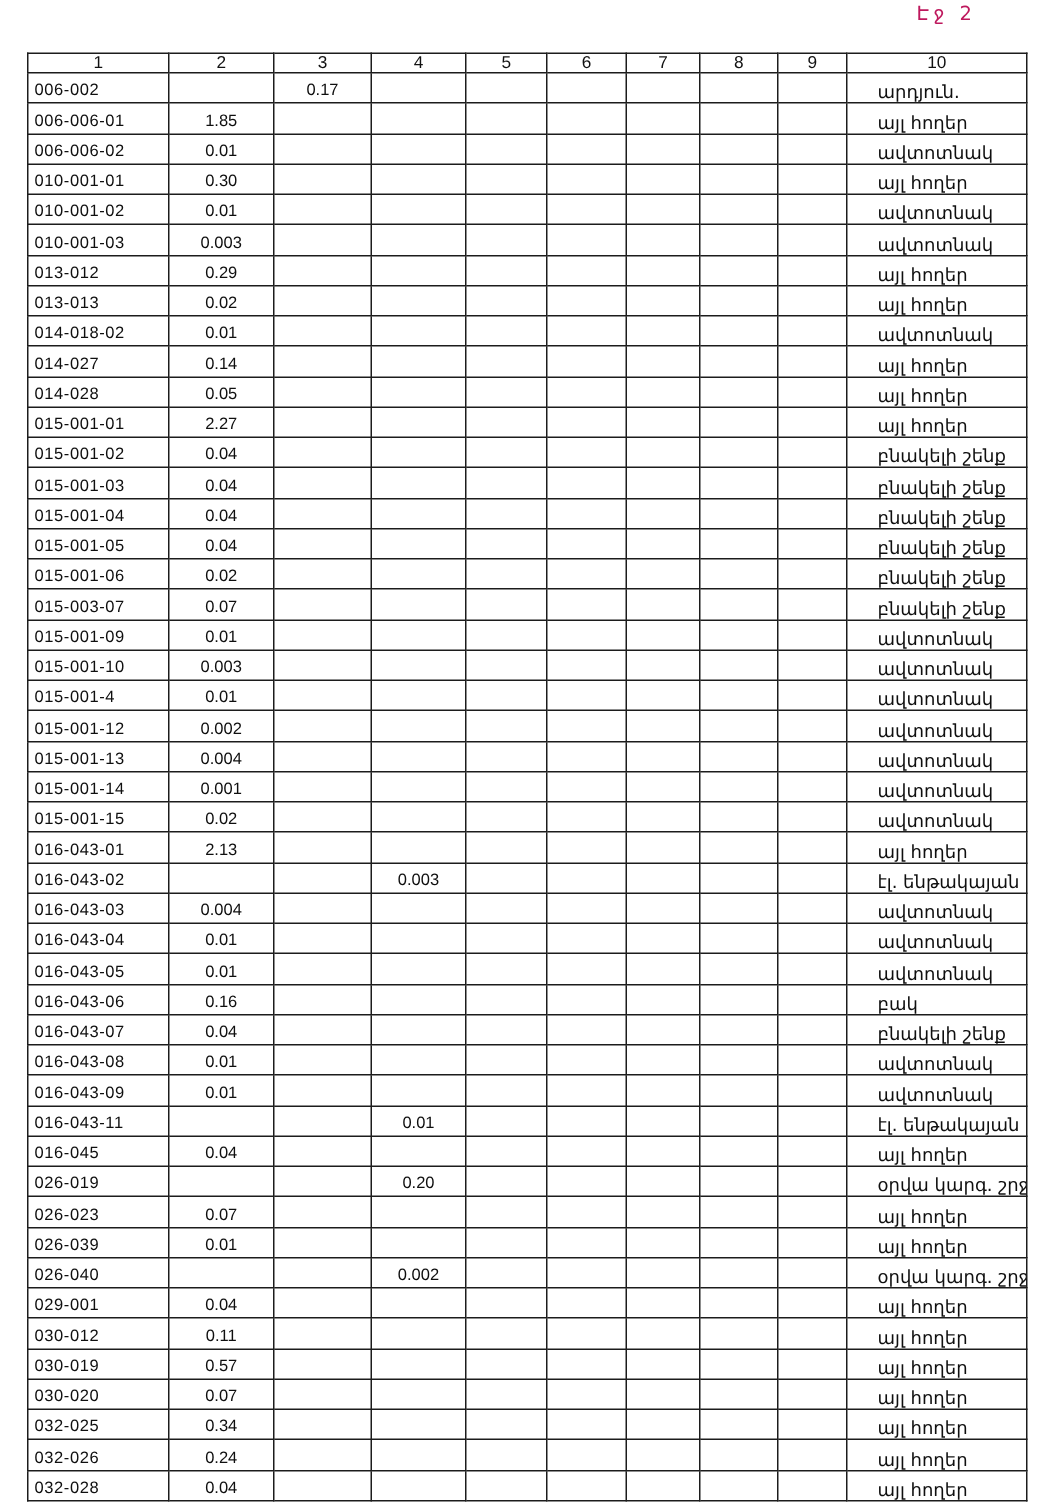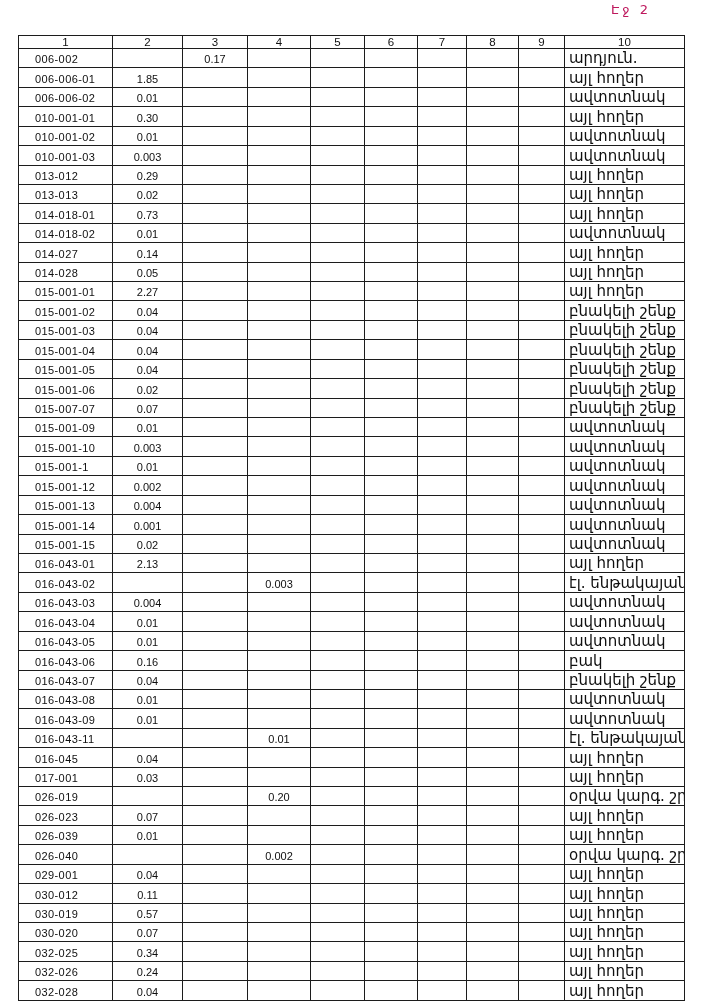--- a/index.html
+++ b/index.html
@@ -33,27 +33,27 @@
     white-space: nowrap;
   }
   th {
     font-weight: normal;
     font-size: 11.5px;
     text-align: center;
     vertical-align: middle;
     color: #111;
   }
   td { font-size: 11px; vertical-align: bottom; color: #0f0f0f; }
-  td.c1 { text-align: left; padding-left: 16px; letter-spacing: 0.4px; padding-bottom: 2px; }
+  td.c1 { text-align: left; padding-left: 4px; letter-spacing: 0.4px; padding-bottom: 2px; }
   td.c2, td.c3, td.c4 { text-align: center; padding-bottom: 2px; }
   td.c10 {
     font-family: "DejaVu Sans", sans-serif;
-    font-size: 15px;
+    font-size: 12px;
     text-align: left;
-    padding-left: 4px;
+    padding-left: 20px;
     position: relative;
   }
   td.c10 .lbl { display: inline-block; line-height: 11px; }
 </style>
 </head>
 <body>
 
 <div class="page-label">Էջ 2</div>
 
 <table class="sheet">
@@ -198,35 +198,20 @@
     <td class="c6"></td>
     <td class="c7"></td>
     <td class="c8"></td>
     <td class="c9"></td>
     <td class="c10">
       <span class="lbl">այլ հողեր</span>
       
     </td>
   </tr>
       <tr>
-    <td class="c1">014-018-01</td>
-    <td class="c2">0.73</td>
-    <td class="c3"></td>
-    <td class="c4"></td>
-    <td class="c5"></td>
-    <td class="c6"></td>
-    <td class="c7"></td>
-    <td class="c8"></td>
-    <td class="c9"></td>
-    <td class="c10">
-      <span class="lbl">այլ հողեր</span>
-      
-    </td>
-  </tr>
-      <tr>
     <td class="c1">014-018-02</td>
     <td class="c2">0.01</td>
     <td class="c3"></td>
     <td class="c4"></td>
     <td class="c5"></td>
     <td class="c6"></td>
     <td class="c7"></td>
     <td class="c8"></td>
     <td class="c9"></td>
     <td class="c10">
@@ -348,21 +333,21 @@
     <td class="c6"></td>
     <td class="c7"></td>
     <td class="c8"></td>
     <td class="c9"></td>
     <td class="c10">
       <span class="lbl">բնակելի շենք</span>
       
     </td>
   </tr>
       <tr>
-    <td class="c1">015-007-07</td>
+    <td class="c1">015-003-07</td>
     <td class="c2">0.07</td>
     <td class="c3"></td>
     <td class="c4"></td>
     <td class="c5"></td>
     <td class="c6"></td>
     <td class="c7"></td>
     <td class="c8"></td>
     <td class="c9"></td>
     <td class="c10">
       <span class="lbl">բնակելի շենք</span>
@@ -393,21 +378,21 @@
     <td class="c6"></td>
     <td class="c7"></td>
     <td class="c8"></td>
     <td class="c9"></td>
     <td class="c10">
       <span class="lbl">ավտոտնակ</span>
       
     </td>
   </tr>
       <tr>
-    <td class="c1">015-001-1</td>
+    <td class="c1">015-001-4</td>
     <td class="c2">0.01</td>
     <td class="c3"></td>
     <td class="c4"></td>
     <td class="c5"></td>
     <td class="c6"></td>
     <td class="c7"></td>
     <td class="c8"></td>
     <td class="c9"></td>
     <td class="c10">
       <span class="lbl">ավտոտնակ</span>
@@ -620,35 +605,20 @@
     <td class="c8"></td>
     <td class="c9"></td>
     <td class="c10">
       <span class="lbl">էլ. ենթակայան</span>
       
     </td>
   </tr>
       <tr>
     <td class="c1">016-045</td>
     <td class="c2">0.04</td>
-    <td class="c3"></td>
-    <td class="c4"></td>
-    <td class="c5"></td>
-    <td class="c6"></td>
-    <td class="c7"></td>
-    <td class="c8"></td>
-    <td class="c9"></td>
-    <td class="c10">
-      <span class="lbl">այլ հողեր</span>
-      
-    </td>
-  </tr>
-      <tr>
-    <td class="c1">017-001</td>
-    <td class="c2">0.03</td>
     <td class="c3"></td>
     <td class="c4"></td>
     <td class="c5"></td>
     <td class="c6"></td>
     <td class="c7"></td>
     <td class="c8"></td>
     <td class="c9"></td>
     <td class="c10">
       <span class="lbl">այլ հողեր</span>
       

